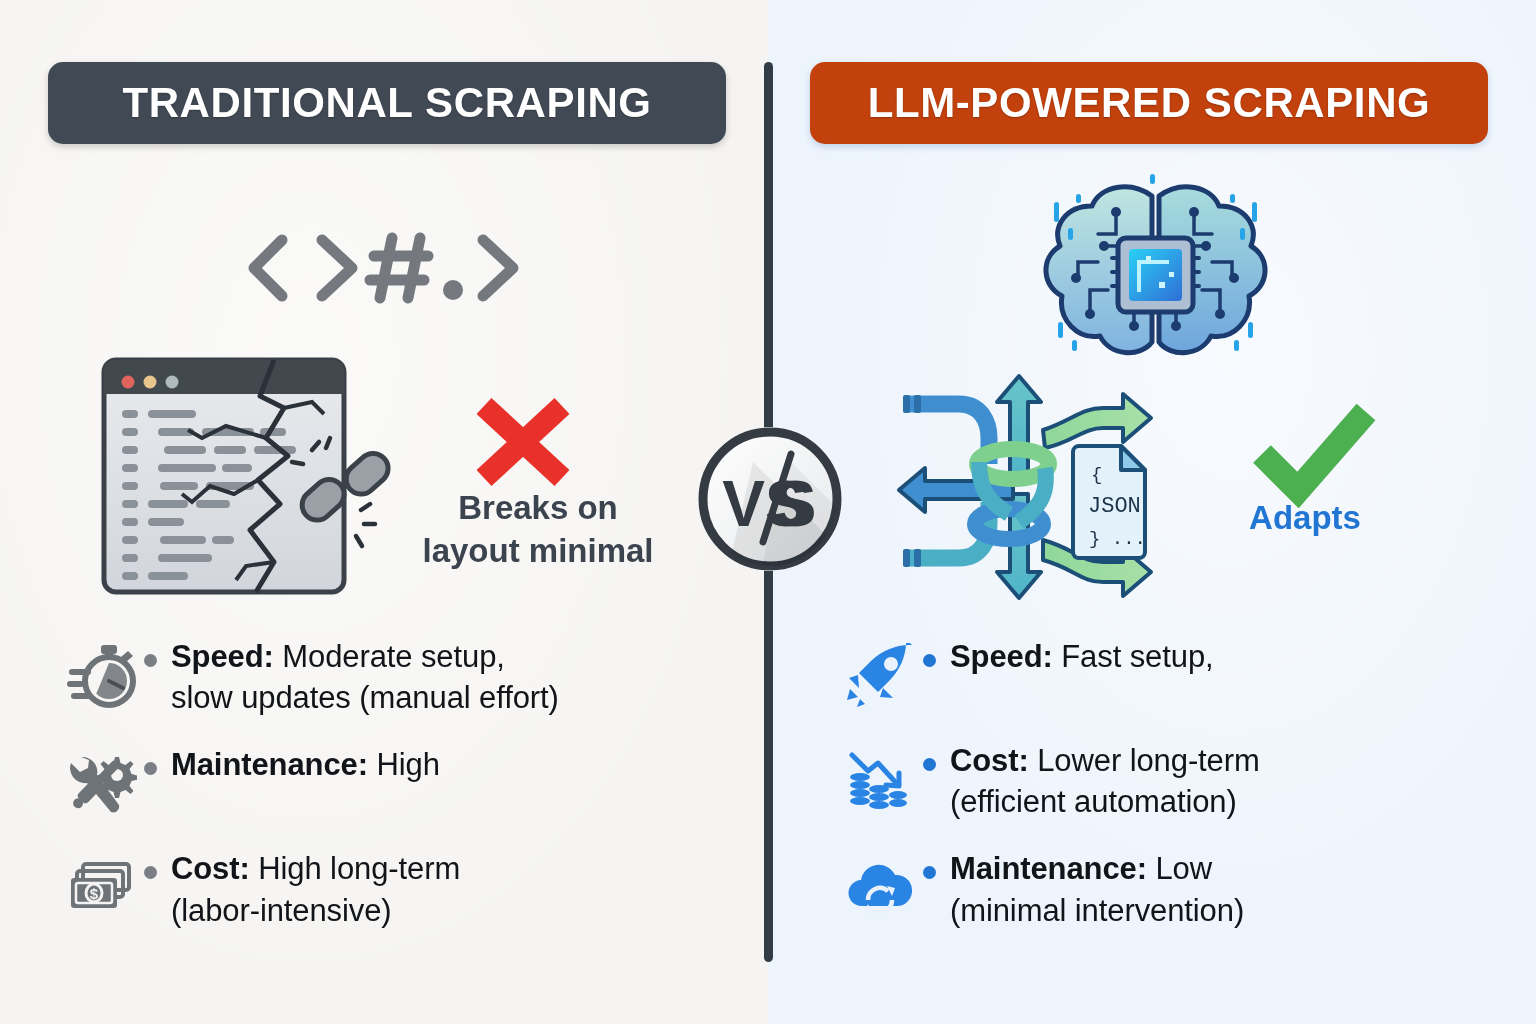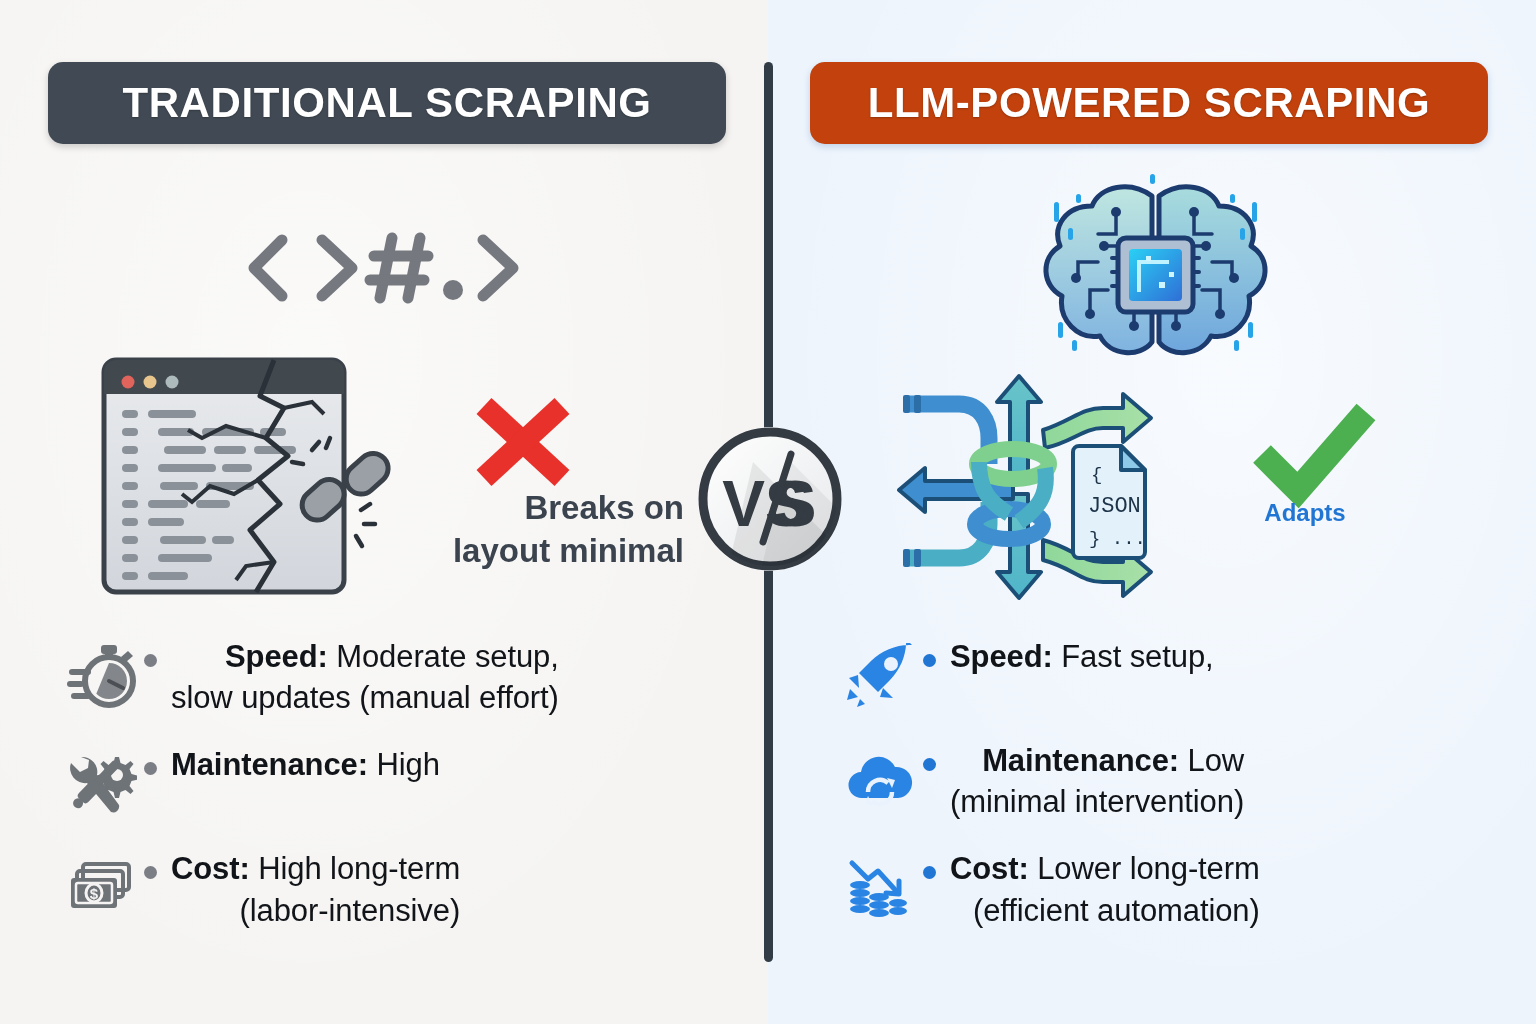--- a/index.html
+++ b/index.html
@@ -65,45 +65,45 @@
     z-index: 3;
   }
 
   
   #broken-page { position: absolute; left: 98px; top: 352px; z-index: 3; }
 
   
   #x-mark { position: absolute; left: 468px; top: 392px; z-index: 3; }
   #break-caption {
     position: absolute; left: 392px; top: 487px; width: 292px;
-    text-align: right;
+    text-align: center;
     color: #3b444e; font-size: 33px; font-weight: bold; line-height: 1.30;
     z-index: 3;
   }
 
   
   #vs-badge { position: absolute; left: 691px; top: 420px; z-index: 8; }
 
   
   #brain-chip { position: absolute; left: 1038px; top: 172px; z-index: 3; }
 
   
   #adapt-arrows { position: absolute; left: 893px; top: 372px; z-index: 3; }
 
   
   #check-mark { position: absolute; left: 1248px; top: 398px; z-index: 3; }
   #adapt-caption {
     position: absolute; left: 1155px; top: 497px; width: 300px;
     text-align: center;
-    color: #2176d4; font-size: 24px; font-weight: bold; line-height: 1.30;
+    color: #2176d4; font-size: 33px; font-weight: bold; line-height: 1.30;
     z-index: 3;
   }
 
   
-  .bullets { position: absolute; z-index: 3; text-align: right; }
+  .bullets { position: absolute; z-index: 3; }
   #bullets-left  { left: 60px;  top: 636px; width: 680px; }
   #bullets-right { left: 839px; top: 636px; width: 680px; }
 
   .bullet-row {
     display: flex; align-items: flex-start;
     margin-bottom: 26px;
   }
   .bullet-icon {
     flex: 0 0 auto; width: 84px; height: 76px;
     display: flex; align-items: center; justify-content: center;
@@ -508,41 +508,20 @@
         </svg>
       </div>
       <div class="bullet-dot"></div>
       <div class="bullet-text">
         <b>Speed:</b><span> Fast setup,</span>
       </div>
     </div>
 
     <div class="bullet-row">
       <div class="bullet-icon">
-        <svg width="70" height="60" viewBox="0 0 70 60">
-          <path d="M16 48 a13 13 0 0 1 -1 -26 a18 18 0 0 1 34 -5 a12 12 0 0 1 3 31 z" fill="#2a84e3"></path>
-          <g fill="none" stroke="#eaf3fd" stroke-width="4.5">
-            <path d="M22 42 a12 12 0 0 1 20 -9"></path>
-            <path d="M46 42 a12 12 0 0 1 -20 9"></path>
-          </g>
-          <g fill="#eaf3fd">
-            <path d="M41 28 l8 2 l-3 8 z"></path>
-            <path d="M27 56 l-8 -2 l3 -8 z"></path>
-          </g>
-        </svg>
-      </div>
-      <div class="bullet-dot"></div>
-      <div class="bullet-text">
-        <b>Maintenance:</b><span> Low</span>
-        <span class="bl2">(minimal intervention)</span>
-      </div>
-    </div>
-
-    <div class="bullet-row">
-      <div class="bullet-icon">
         <svg width="70" height="62" viewBox="0 0 70 62">
           <g fill="none" stroke="#2a84e3" stroke-width="5" stroke-linecap="round" stroke-linejoin="round">
             <polyline points="6,6 22,22 32,14 52,36"></polyline>
             <polyline points="40,36 53,37 53,24"></polyline>
           </g>
           <g fill="#2a84e3">
             <ellipse cx="14" cy="28" rx="10" ry="4"></ellipse>
               <ellipse cx="14" cy="36" rx="10" ry="4"></ellipse>
             <ellipse cx="14" cy="44" rx="10" ry="4"></ellipse>
               <ellipse cx="14" cy="52" rx="10" ry="4"></ellipse>
@@ -554,15 +533,36 @@
           </g>
         </svg>
       </div>
       <div class="bullet-dot"></div>
       <div class="bullet-text">
         <b>Cost:</b><span> Lower long-term</span>
         <span class="bl2">(efficient automation)</span>
       </div>
     </div>
 
+    <div class="bullet-row">
+      <div class="bullet-icon">
+        <svg width="70" height="60" viewBox="0 0 70 60">
+          <path d="M16 48 a13 13 0 0 1 -1 -26 a18 18 0 0 1 34 -5 a12 12 0 0 1 3 31 z" fill="#2a84e3"></path>
+          <g fill="none" stroke="#eaf3fd" stroke-width="4.5">
+            <path d="M22 42 a12 12 0 0 1 20 -9"></path>
+            <path d="M46 42 a12 12 0 0 1 -20 9"></path>
+          </g>
+          <g fill="#eaf3fd">
+            <path d="M41 28 l8 2 l-3 8 z"></path>
+            <path d="M27 56 l-8 -2 l3 -8 z"></path>
+          </g>
+        </svg>
+      </div>
+      <div class="bullet-dot"></div>
+      <div class="bullet-text">
+        <b>Maintenance:</b><span> Low</span>
+        <span class="bl2">(minimal intervention)</span>
+      </div>
+    </div>
+
   </div>
 
 </div>
 
 </body></html>

